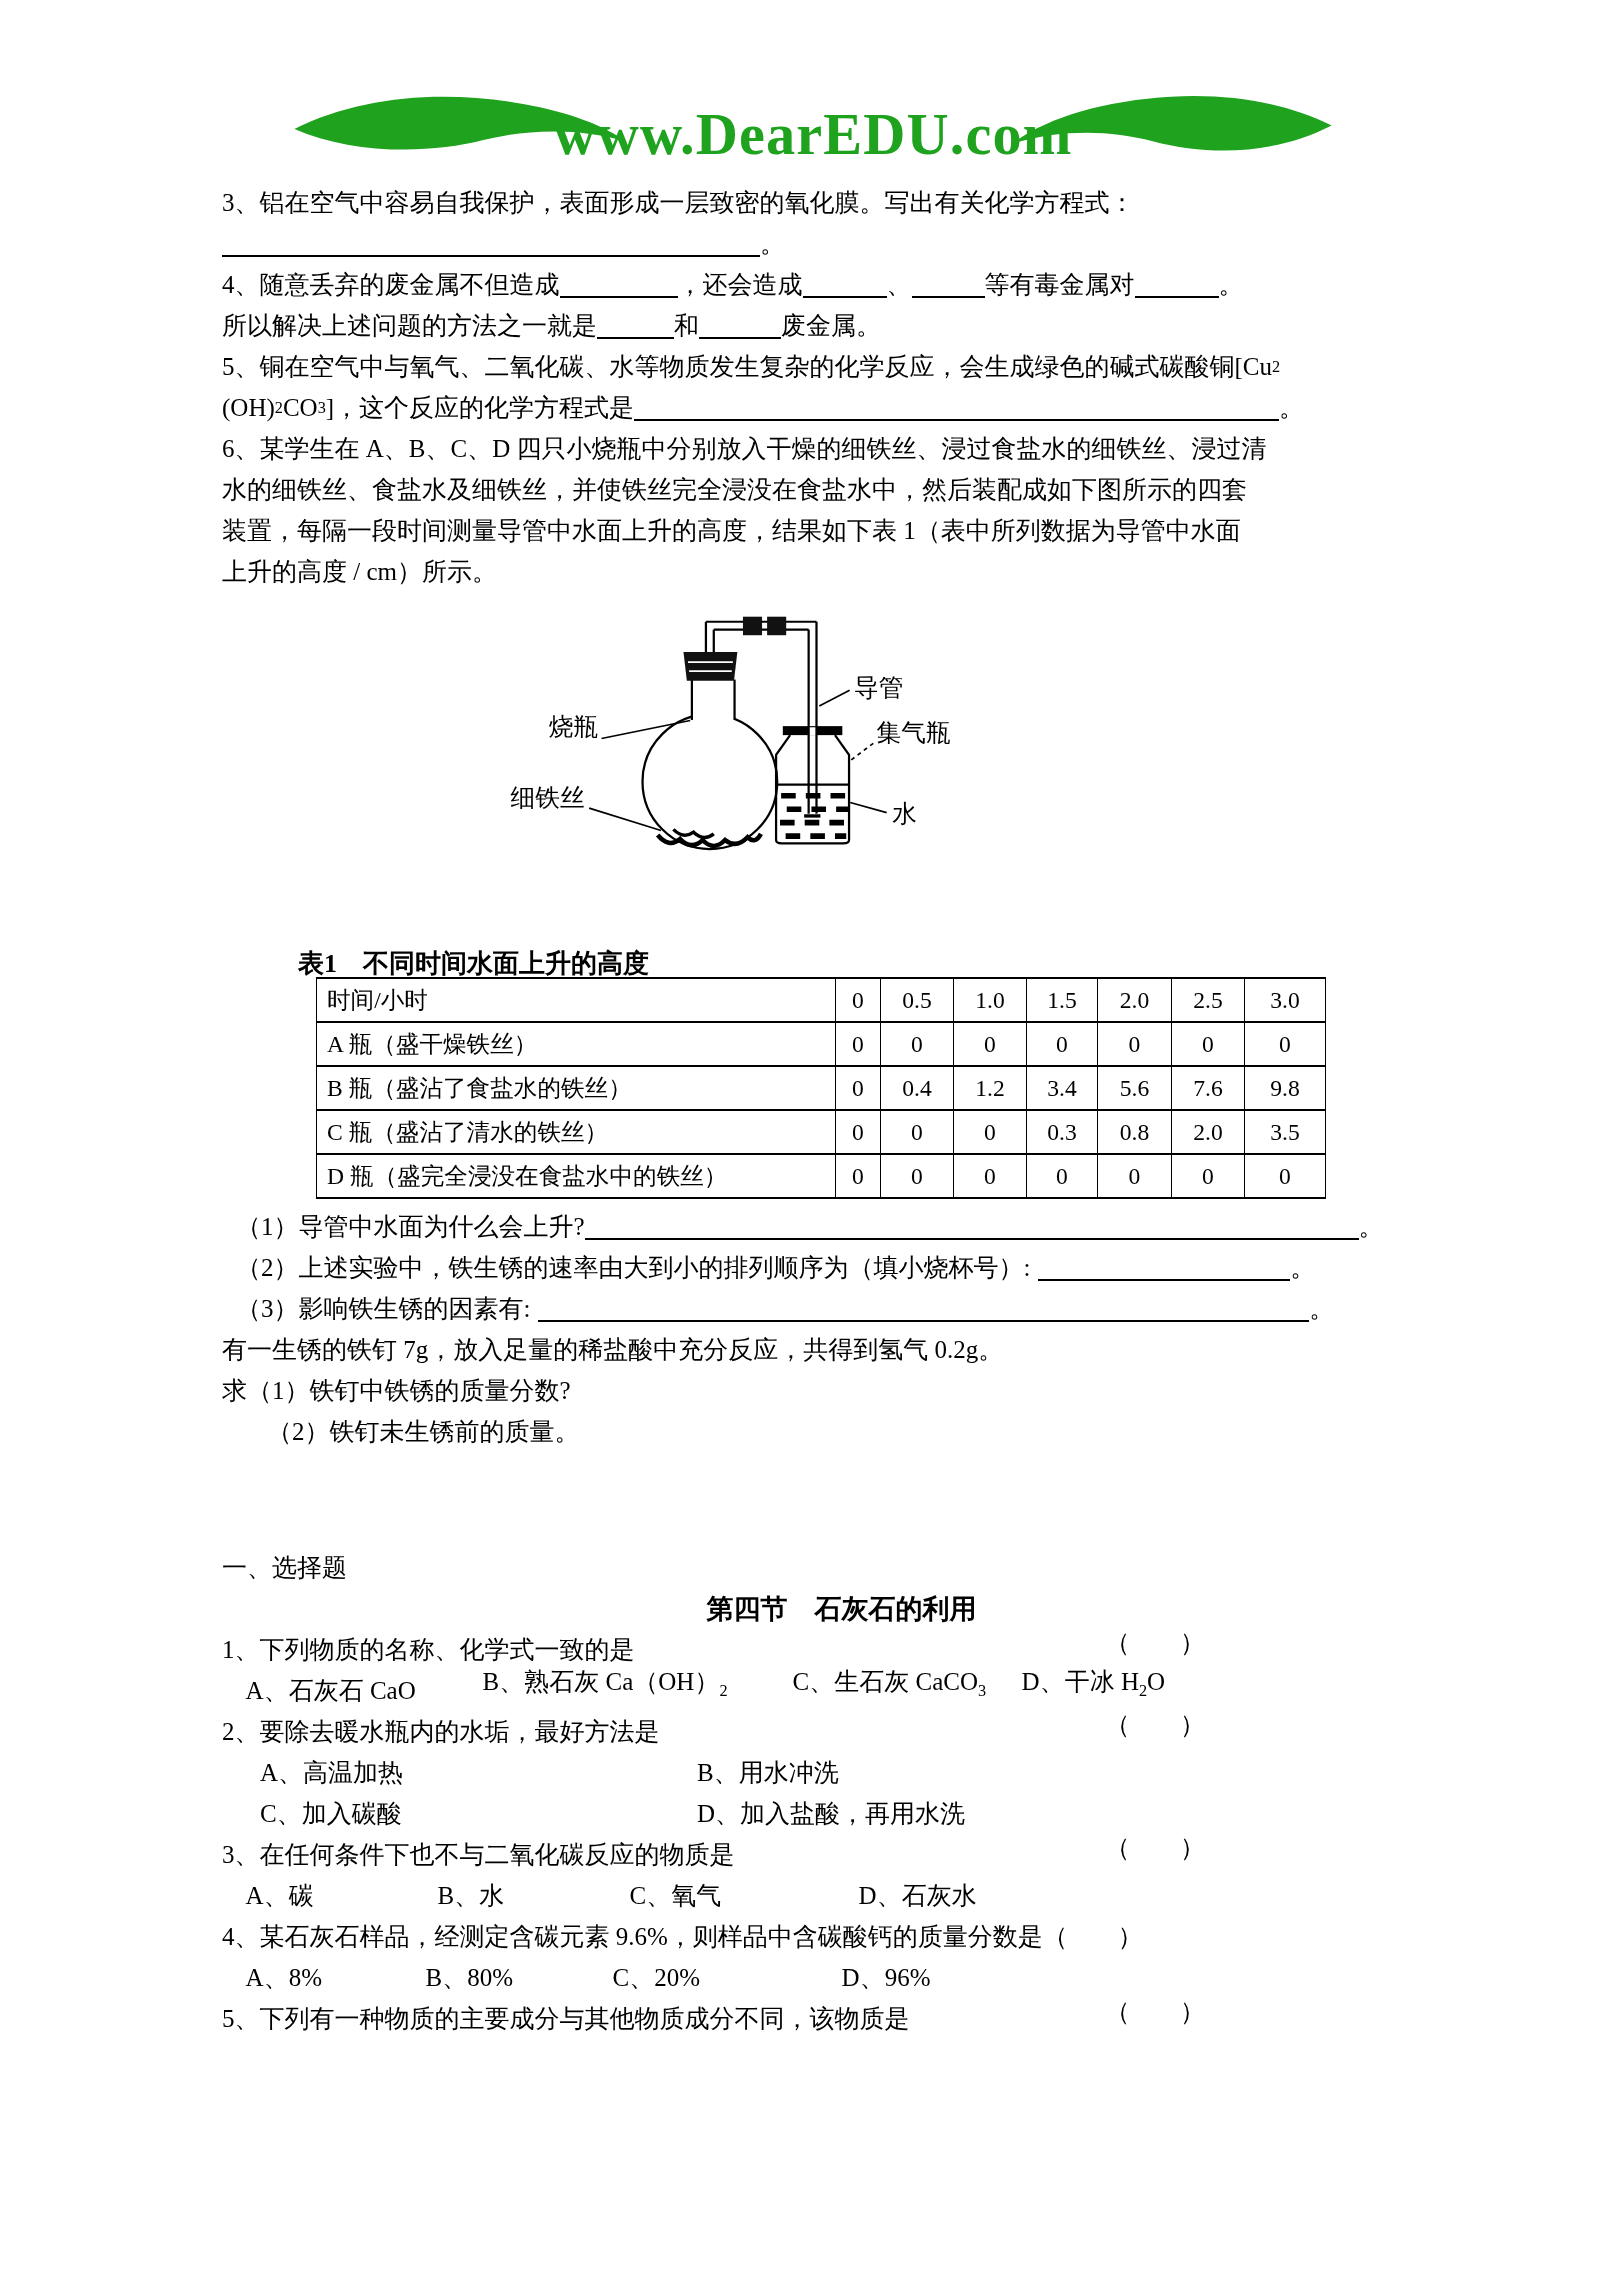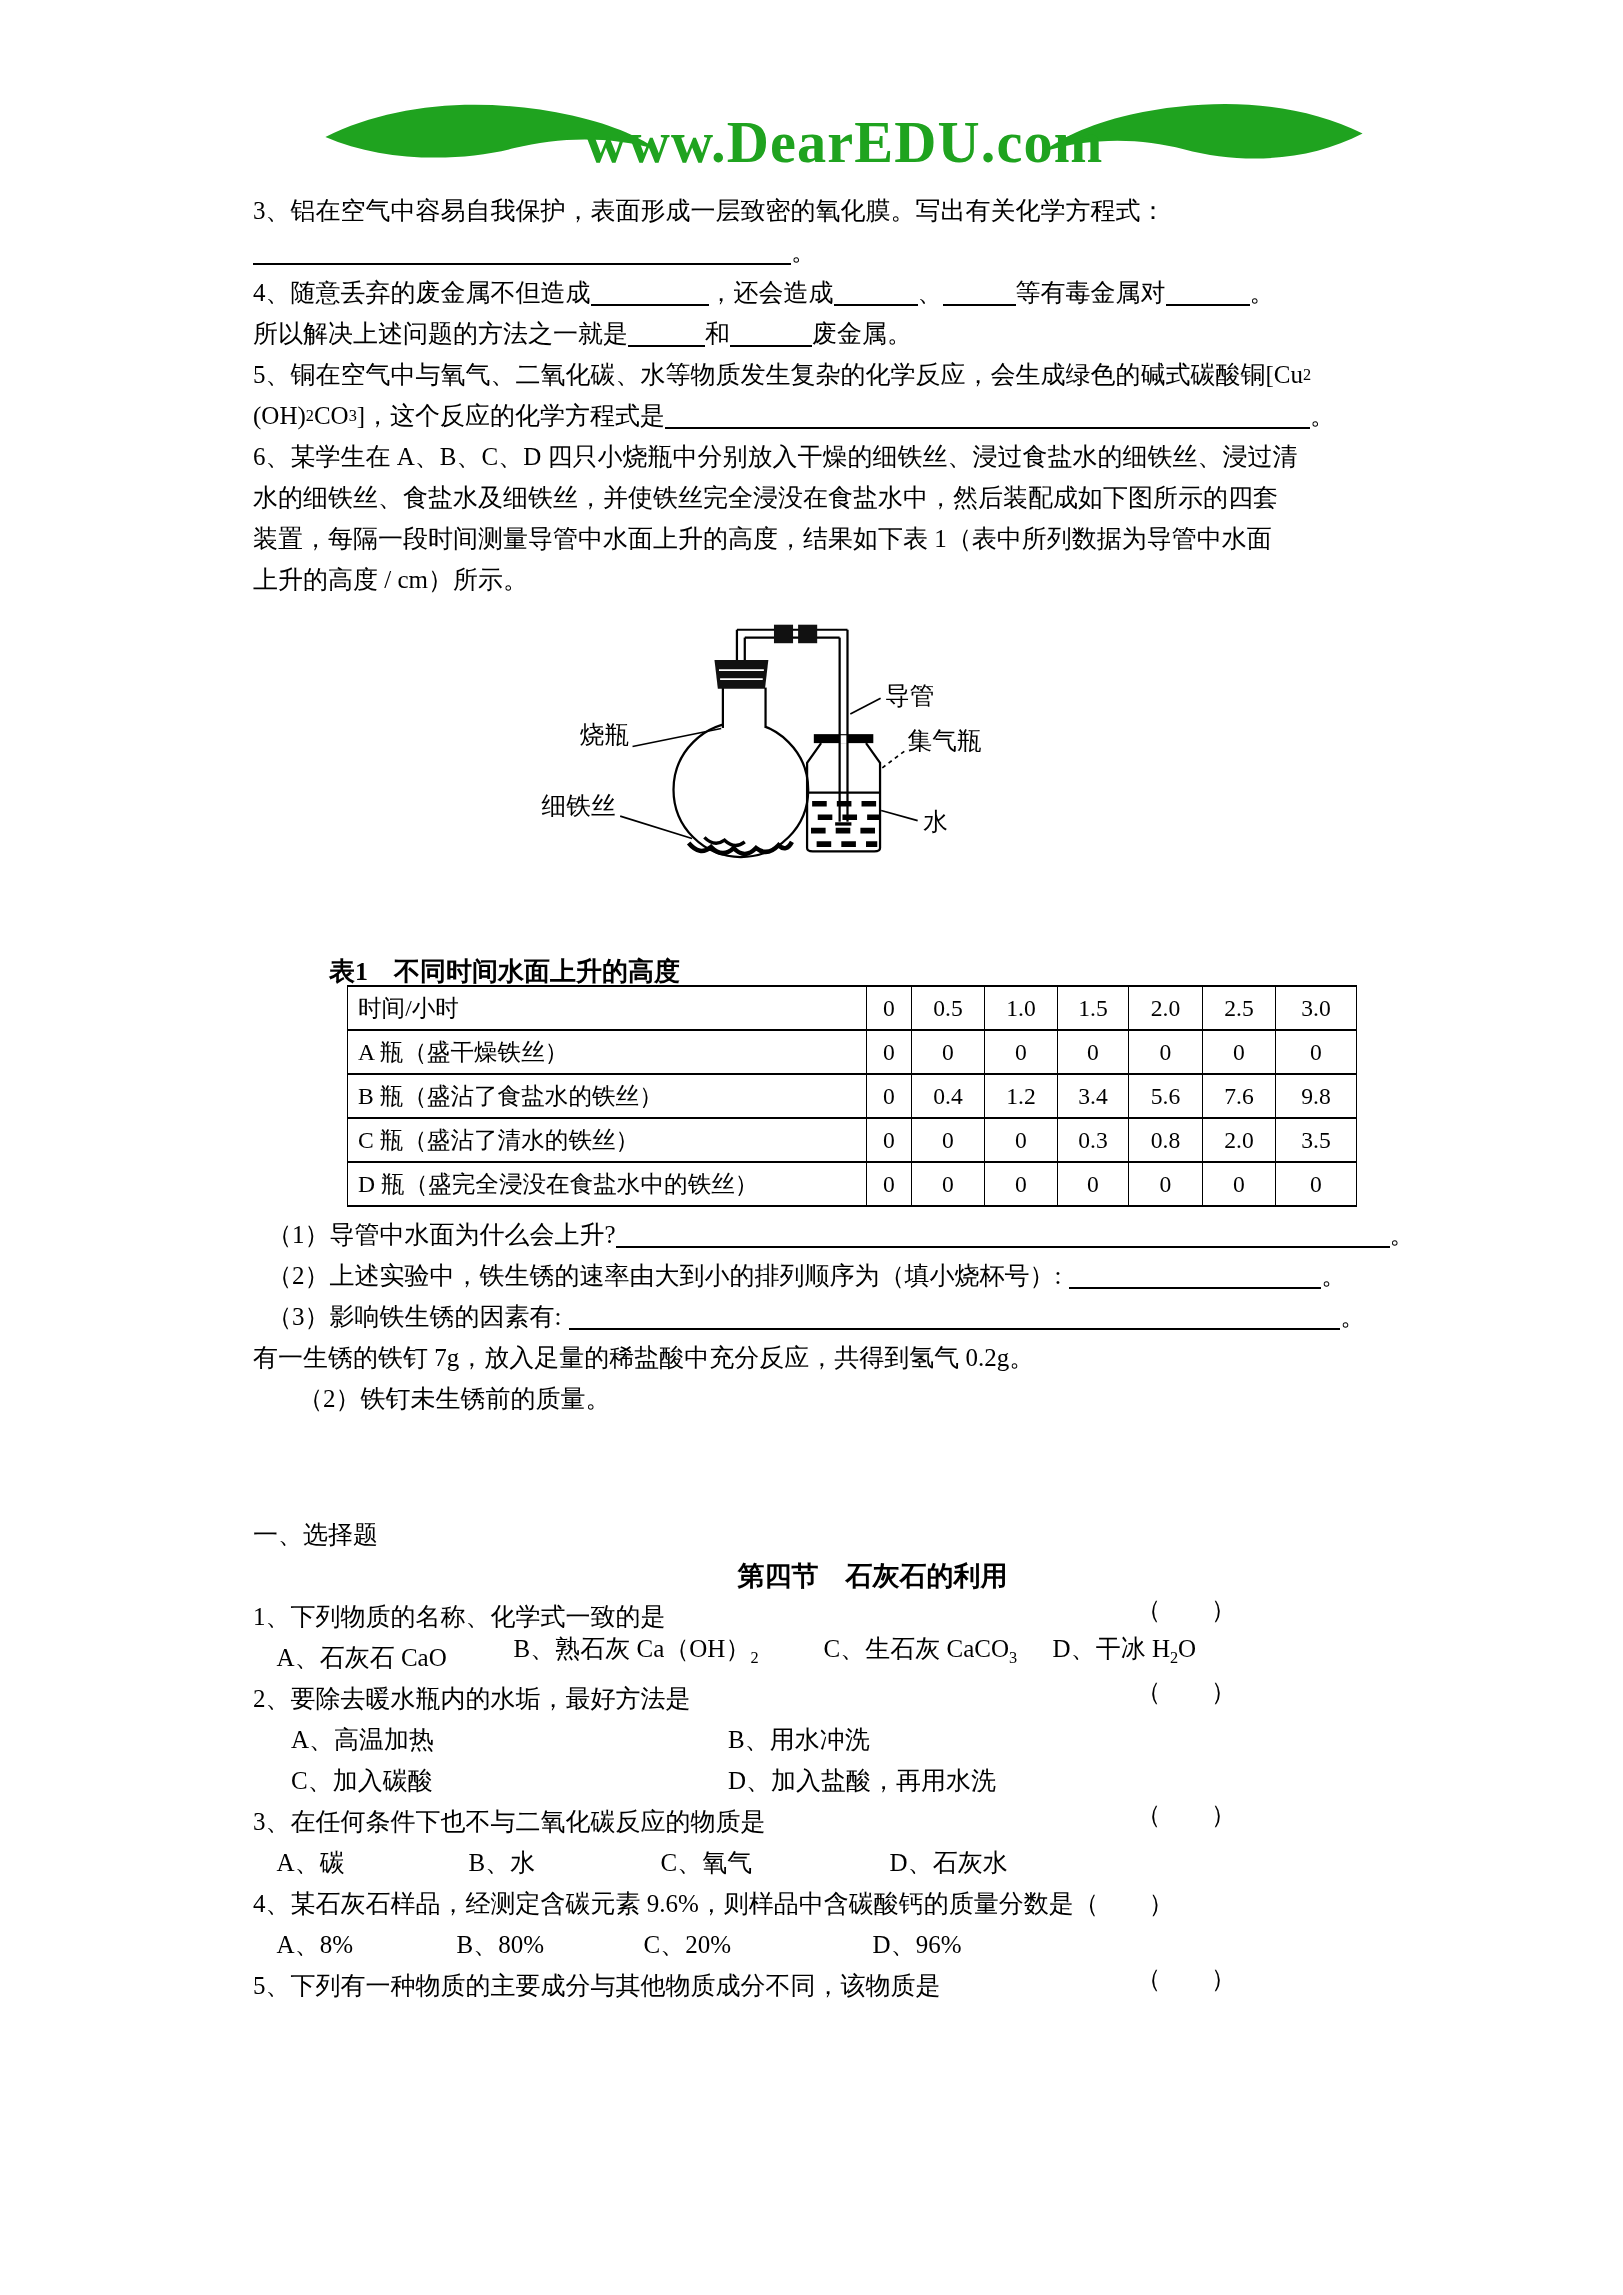--- a/index.html
+++ b/index.html
@@ -1,20 +1,20 @@
 <!DOCTYPE html>
 <html style="font-size:9px"><head>
 <meta charset="utf-8">
 <style>
   html,body{margin:0;padding:0;background:#888;}
   .page{
     position:relative; width:1623px; height:2295px; background:#ffffff;
     font-family:"Liberation Serif", serif; color:#000; overflow:hidden;
   }
-  .content{ position:absolute; left:222px; top:12px; width:1239px;margin-left:31px; }
+  .content{ position:absolute; left:222px; top:4px; width:1239px; }
   .line{
     height:41px; display:flex; align-items:flex-end; white-space:nowrap;
     font-size:25px; line-height:26px;font-family:Liberation Serif, serif;
   }
   .blank{ display:inline-block; height:17px; border-bottom:2.2px solid #000; }
   .sb{ font-size:16.3px; vertical-align:-5.6px; }
   .sp135{height:76px;} .sp170{height:95px;}
   .bold{font-weight:bold;}
   .center{justify-content:center;}
   .mc{ position:relative; }
@@ -250,20 +250,23 @@
     </div>
     <div class="line" style="padding-left:14px">
       <span>（3）影响铁生锈的因素有:</span>
       <span class="blank" style="width:771px;margin-left:7.9px"></span>
       <span>。</span>
     </div>
 
     <div class="line">
         <span>有一生锈的铁钉 7g，放入足量的稀盐酸中充分反应，共得到氢气 0.2g。</span>
       </div>
+    <div class="line">
+        <span>求（1）铁钉中铁锈的质量分数?</span>
+      </div>
     <div class="line" style="padding-left:45px">
         <span>（2）铁钉未生锈前的质量。</span>
       </div>
 
     <div class="sp170"></div>
 
     <div class="line">
         <span>一、选择题</span>
       </div>
     <div class="line bold center" style="font-size:27px;">

